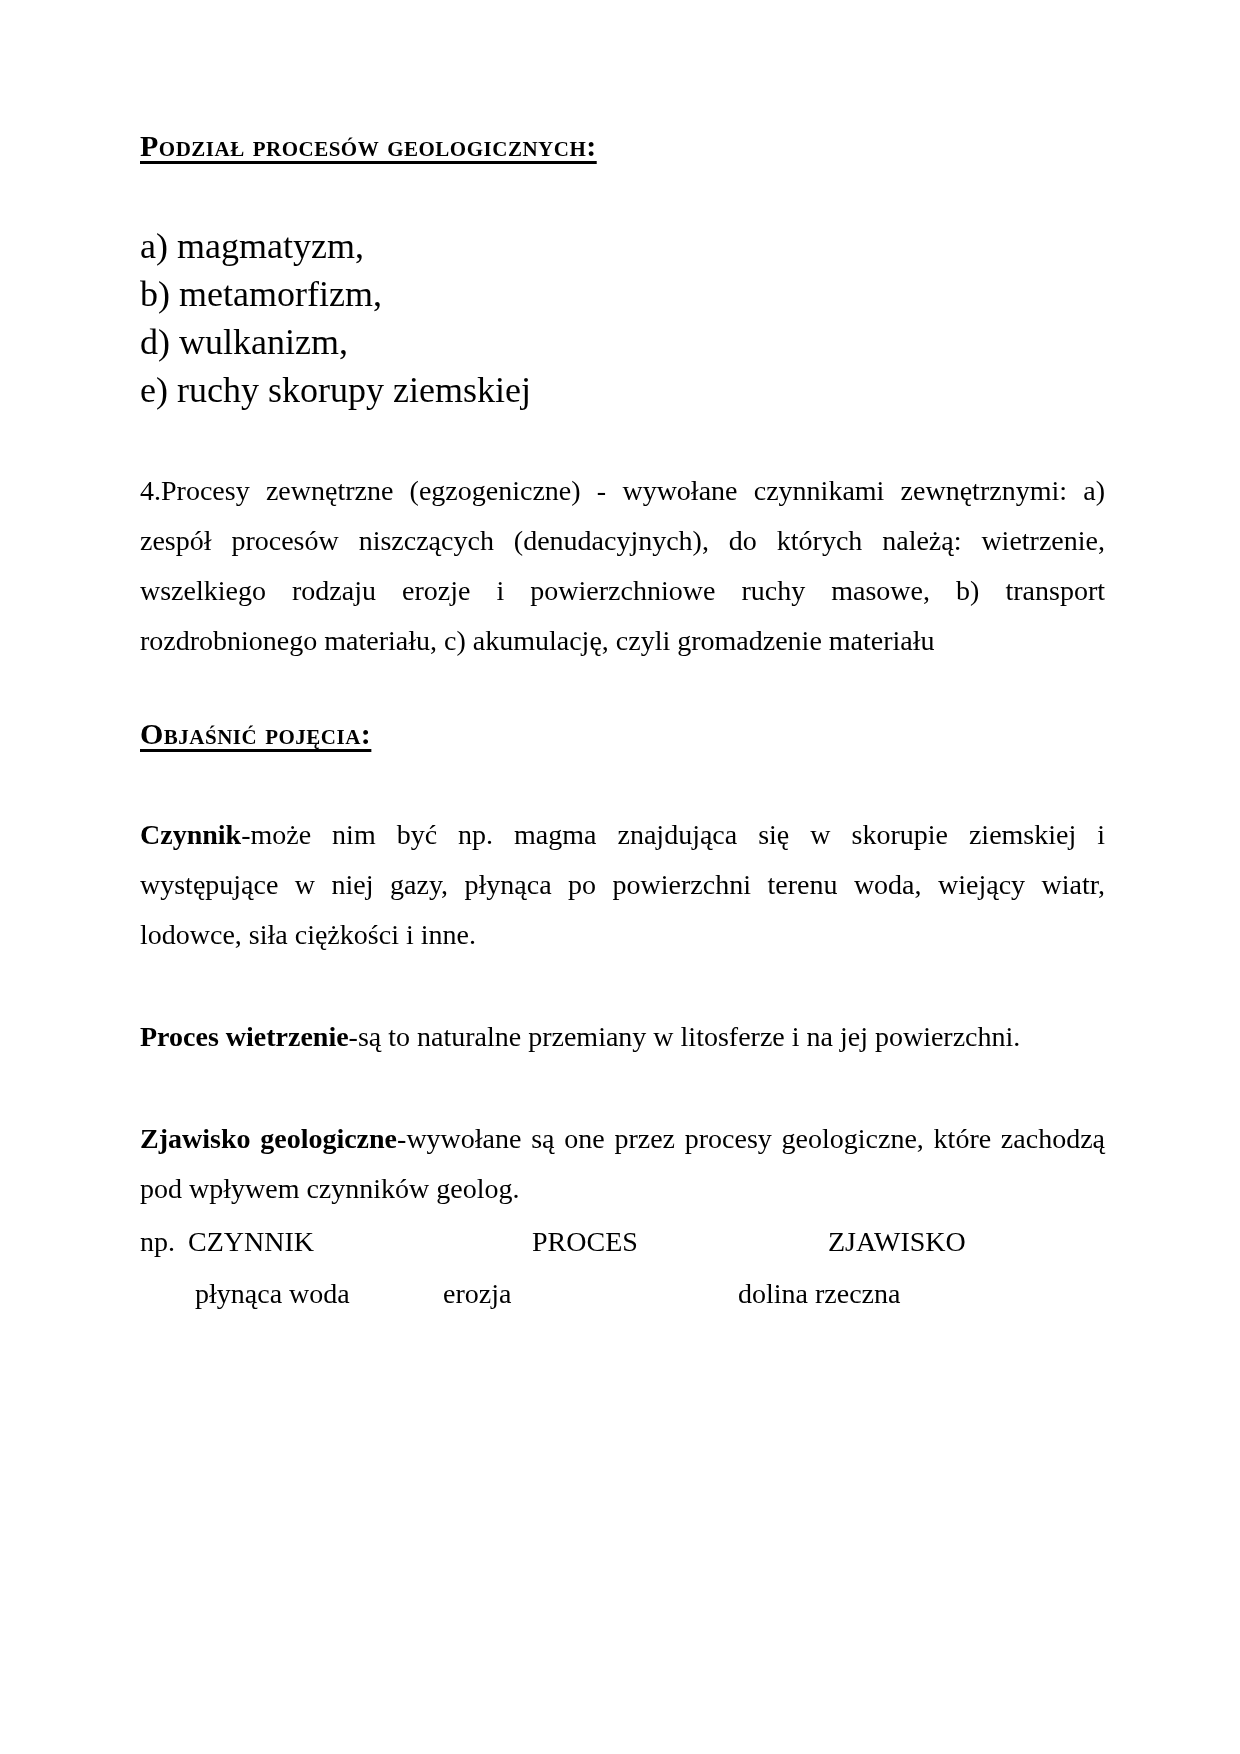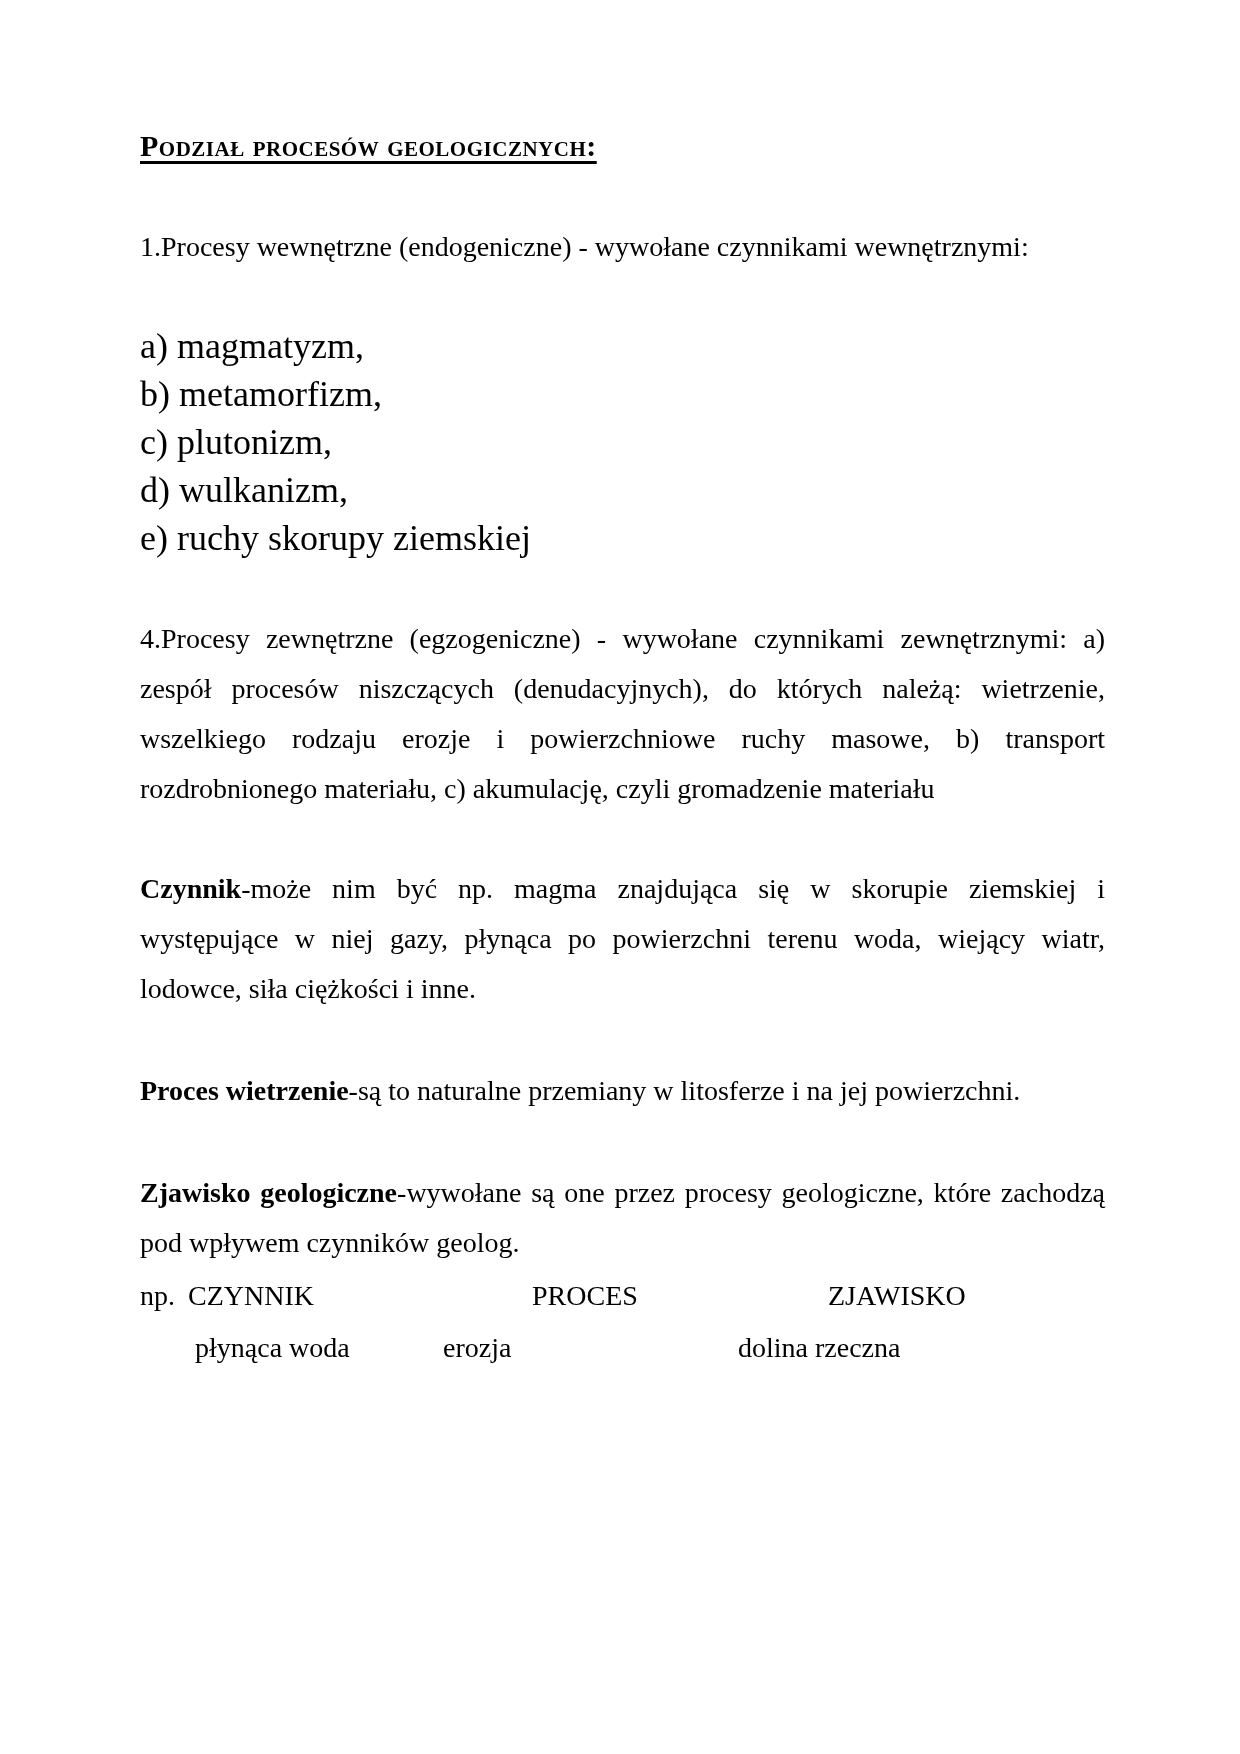--- a/index.html
+++ b/index.html
@@ -94,32 +94,31 @@
   .r3-c3 { left: 598px; }
 </style>
 </head>
 <body>
 
 <div class="page">
   <div class="content">
 
     <h1 class="doc-heading">Podział procesów geologicznych:</h1>
 
-    <p class="para">1.Procesy wewnętrzne (endogeniczne) - wywołane czynnikami wewnętrznymi:</p>
 
     <div class="list-block">
       <span class="list-item">a) magmatyzm,</span>
       <span class="list-item">b) metamorfizm,</span>
-      <span class="list-item">c) plutonizm,</span>
       <span class="list-item">d) wulkanizm,</span>
       <span class="list-item">e) ruchy skorupy ziemskiej</span>
     </div>
 
     <p class="para justified">4.Procesy zewnętrzne (egzogeniczne) - wywołane czynnikami zewnętrznymi: a) zespół procesów niszczących (denudacyjnych), do których należą: wietrzenie, wszelkiego rodzaju erozje i powierzchniowe ruchy masowe, b) transport rozdrobnionego materiału, c) akumulację, czyli gromadzenie materiału</p>
 
+    <h2 class="doc-heading heading-gap">Objaśnić pojęcia:</h2>
 
     <p class="def-para justified">
       <span class="def-term">Czynnik</span><span>-może nim być np. magma znajdująca się w skorupie ziemskiej i występujące w niej gazy, płynąca po powierzchni terenu woda, wiejący wiatr, lodowce, siła ciężkości i inne.</span>
     </p>
 
     <p class="def-para">
       <span class="def-term">Proces wietrzenie</span><span>-są to naturalne przemiany w litosferze i na jej powierzchni.</span>
     </p>
 
     <p class="def-para justified" style="margin-bottom: 4px;">

